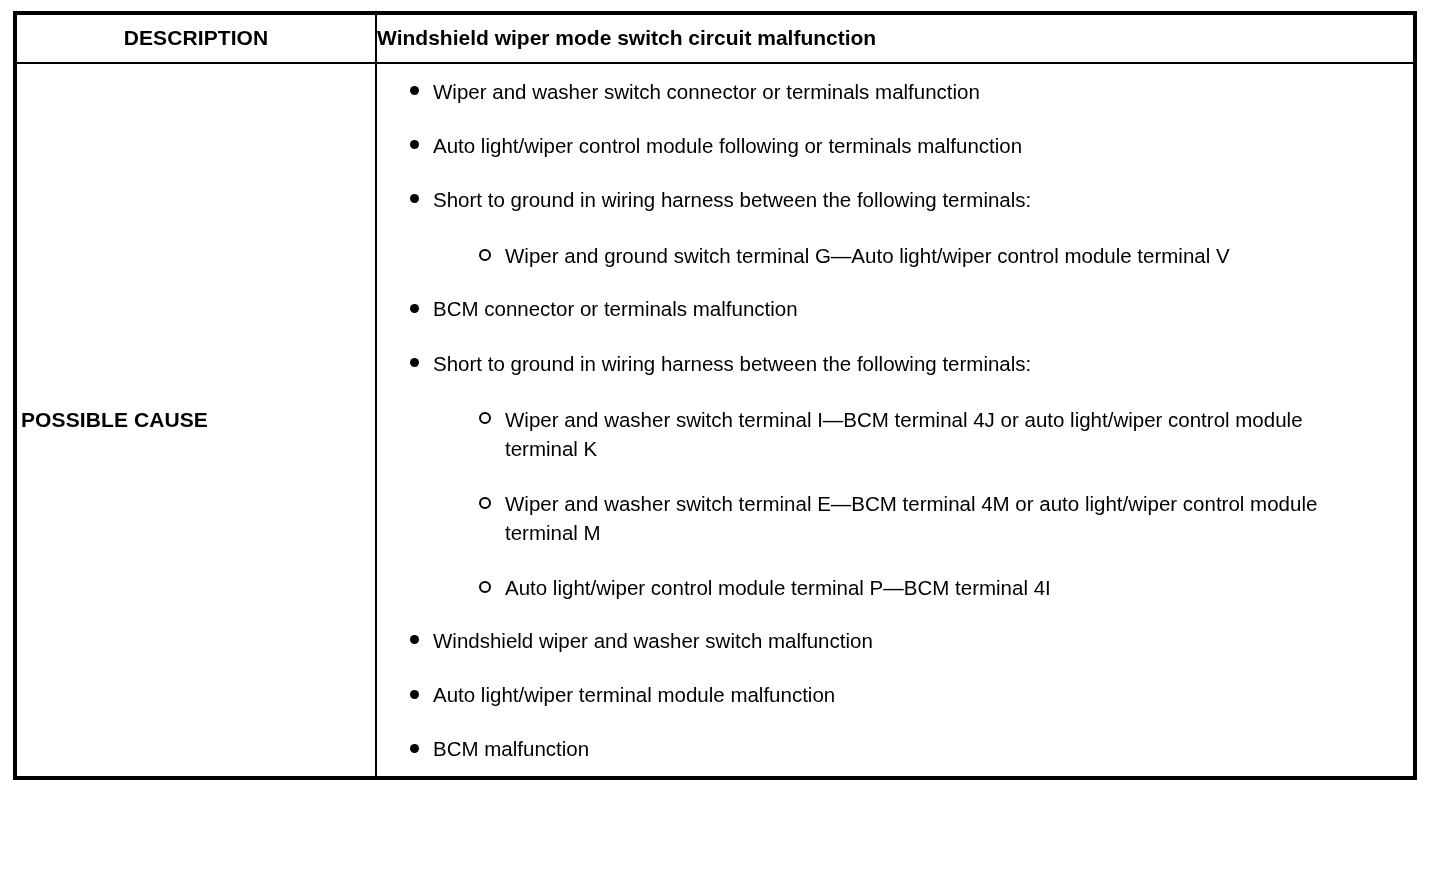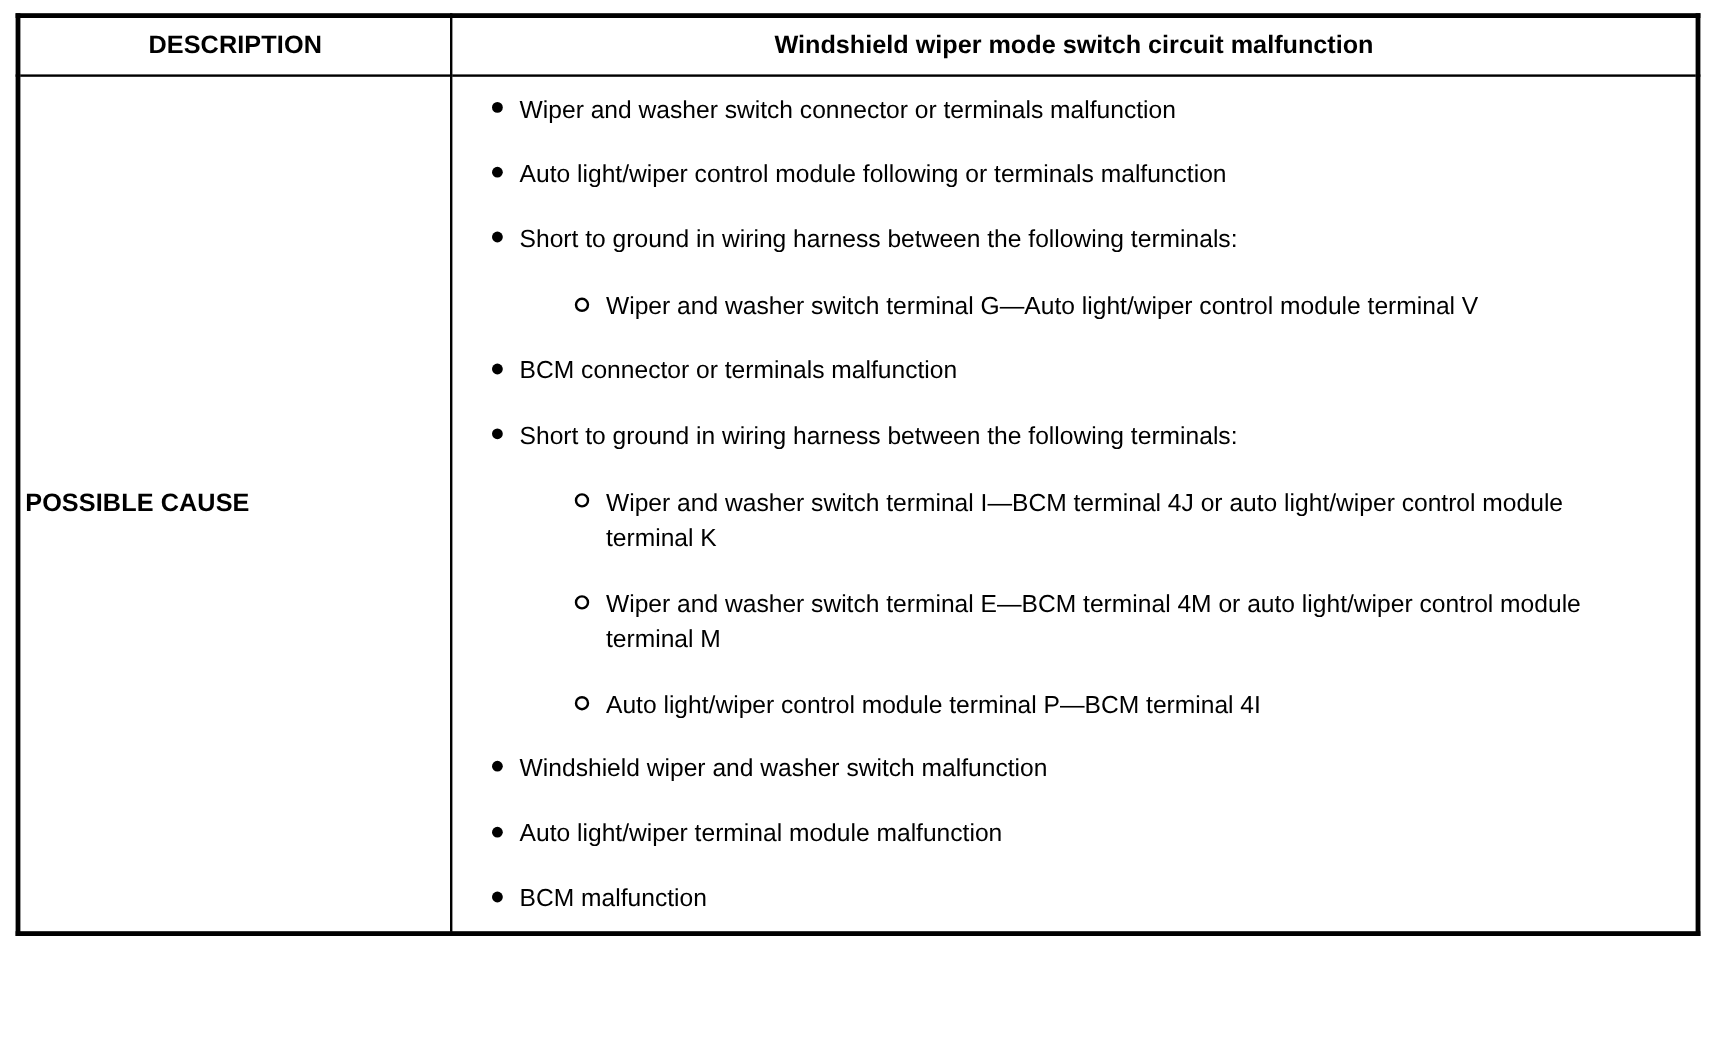--- a/index.html
+++ b/index.html
@@ -56,21 +56,21 @@
   }
   .label-cell.mid-label {
     vertical-align: middle;
   }
 
   
   .value-cell {
     font-size: 20.5px;
   }
   .value-cell.header-value {
-    text-align: center;
+    text-align: left;
     font-weight: bold;
     font-size: 21px;
     padding: 11px 0 12px 0;
   }
 
   
   ul.bullets {
     list-style: none;
     margin: 0;
     padding: 0;
@@ -184,21 +184,21 @@
             </li>
 
             <li class="top-item">
               <span class="marker solid"></span>
               <span class="item-text">Short to ground in wiring harness between the following terminals:</span>
             </li>
             <li style="padding-left:0;">
               <ul class="subbullets sub-wrap">
                 <li class="sub-item">
                   <span class="marker hollow"></span>
-                  <span class="item-text">Wiper and washer switch terminal G—Auto light/wiper control module terminal V</span>
+                  <span class="item-text">Wiper and ground switch terminal G—Auto light/wiper control module terminal V</span>
                 </li>
               </ul>
             </li>
 
             <li class="top-item">
               <span class="marker solid"></span>
               <span class="item-text">BCM connector or terminals malfunction</span>
             </li>
 
             <li class="top-item">

